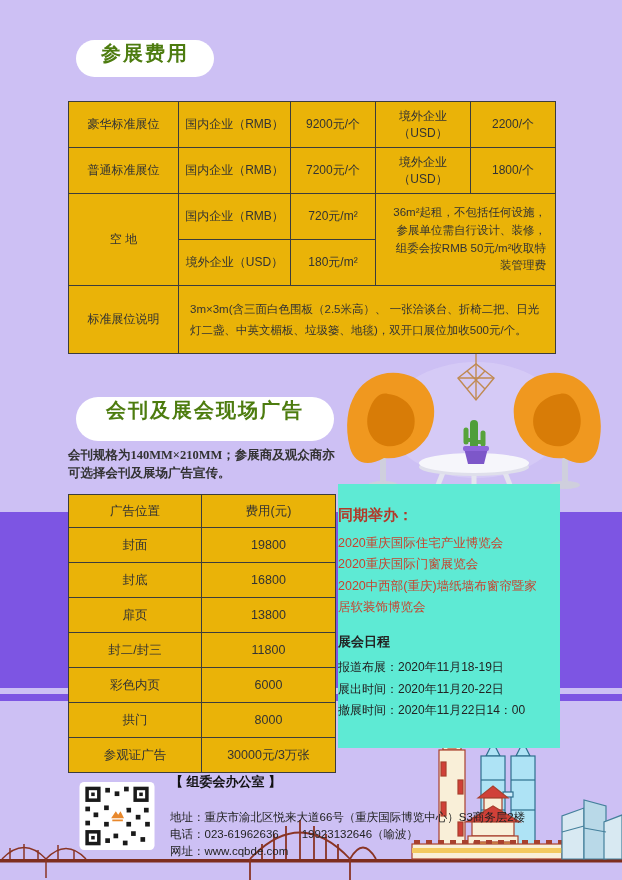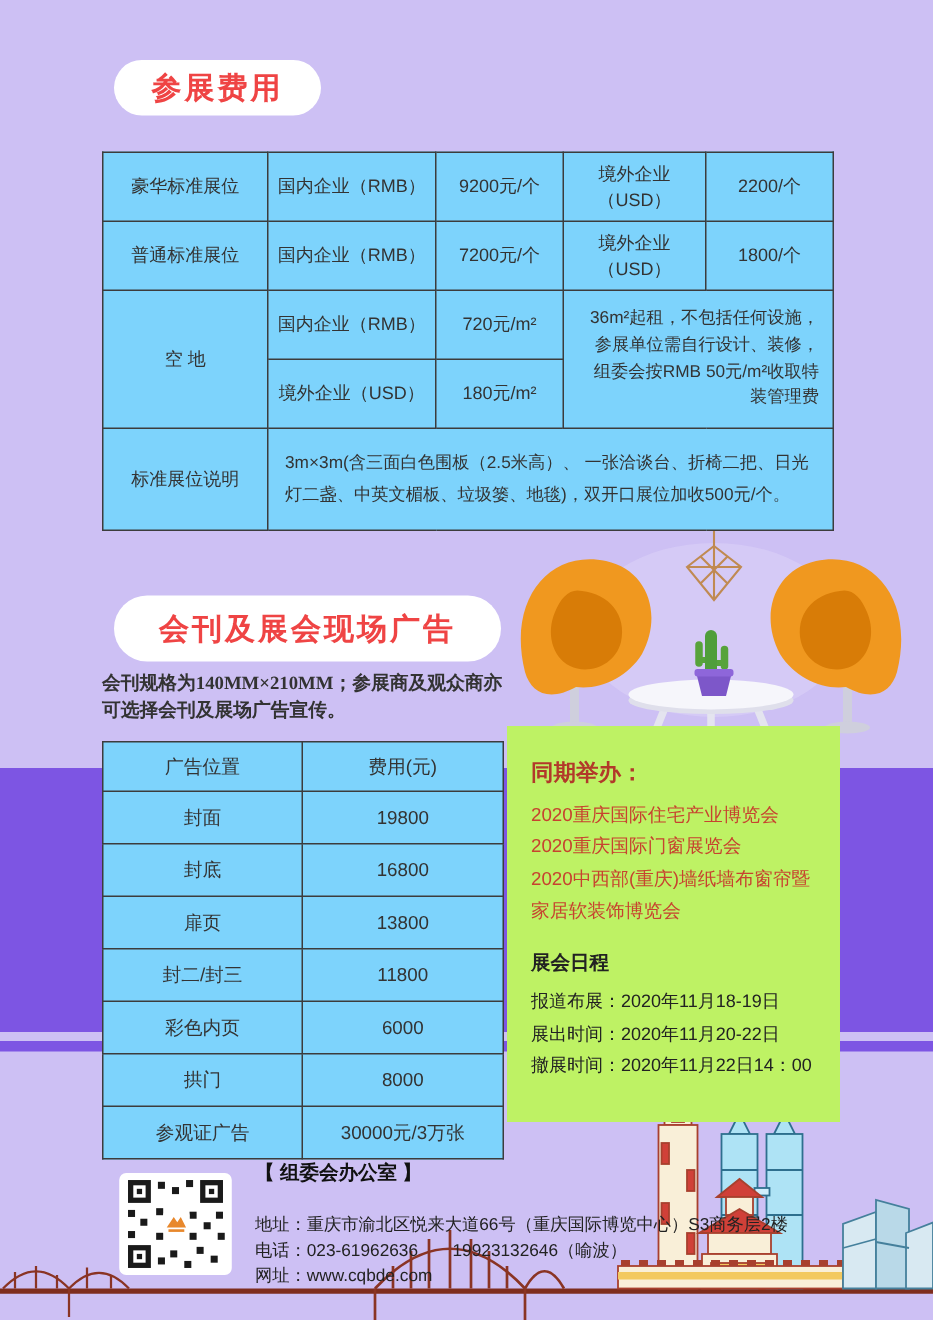--- a/index.html
+++ b/index.html
@@ -6,46 +6,46 @@
   .page{
     position:relative;width:622px;height:880px;overflow:hidden;
     background:#cdc0f4;
     font-family:"Liberation Sans","DejaVu Sans",sans-serif;
   }
   .band{position:absolute;left:0;top:512px;width:622px;height:176px;background:#7d55e3;}
   .band-thin{position:absolute;left:0;top:694px;width:622px;height:7px;background:#7d55e3;}
 
   .pill{
     position:absolute;background:#ffffff;border-radius:22px;
-    color:#ef4444;font-weight:bold;font-size:20px;letter-spacing:2px;
-    display:flex;align-items:center;justify-content:center;
+    color:#4d7c0f;font-weight:bold;font-size:20px;letter-spacing:2px;
+    display:flex;justify-content:center;
   }
   .pill-1{left:76px;top:40px;width:138px;height:37px;}
   .pill-2{left:76px;top:397px;width:258px;height:44px;font-family:Liberation Mono, monospace;}
 
-  table{border-collapse:collapse;background:#7dd3fc;position:absolute;table-layout:fixed;color:#333;}
+  table{border-collapse:collapse;background:#eab308;position:absolute;table-layout:fixed;color:#333;}
   .fees{left:68px;top:101px;width:487px;font-size:12px;}
   .fees td{border:1px solid #3c3c3c;text-align:center;padding:2px 4px;vertical-align:middle;}
   .fees .note{text-align:right;font-size:11.5px;line-height:1.55;padding:4px 9px;}
   .fees .desc{text-align:left;font-size:11.5px;line-height:1.8;padding:4px 11px;}
   .r46{height:46px;} .r68{height:68px;}
 
   .intro{
     position:absolute;left:68px;top:446px;width:276px;
     font-size:12.5px;line-height:1.45;color:#333;font-weight:600;font-family:Liberation Serif, serif;
   }
 
   .ads-table{left:68px;top:494px;width:267px;font-size:12.5px;}
   .ads-table th,.ads-table td{border:1px solid #3c3c3c;text-align:center;font-weight:normal;vertical-align:middle;margin-top:48px;}
   .ads-table th{height:30px;}
   .ads-table td{height:32px;}
 
   .panel{
     position:absolute;left:338px;top:484px;width:222px;height:264px;
-    background:#bef264;box-sizing:border-box;padding:22px 16px 0 16px;
+    background:#5eead4;box-sizing:border-box;padding:22px 16px 0 0;
   }
   .panel-title{color:#b2392a;font-weight:bold;font-size:15px;margin-bottom:8px;}
   .event{color:#c7432f;font-size:12.5px;line-height:1.7;}
   .sched-title{font-weight:bold;font-size:13px;color:#222;margin-top:15px;margin-bottom:6px;}
   .sched{font-size:12px;color:#222;line-height:1.8;}
 
   .chairs{position:absolute;left:326px;top:348px;width:296px;height:142px;}
   .skyline{position:absolute;left:0;top:740px;width:622px;height:140px;}
 
   .qr{position:absolute;left:79px;top:782px;width:76px;height:68px;}

